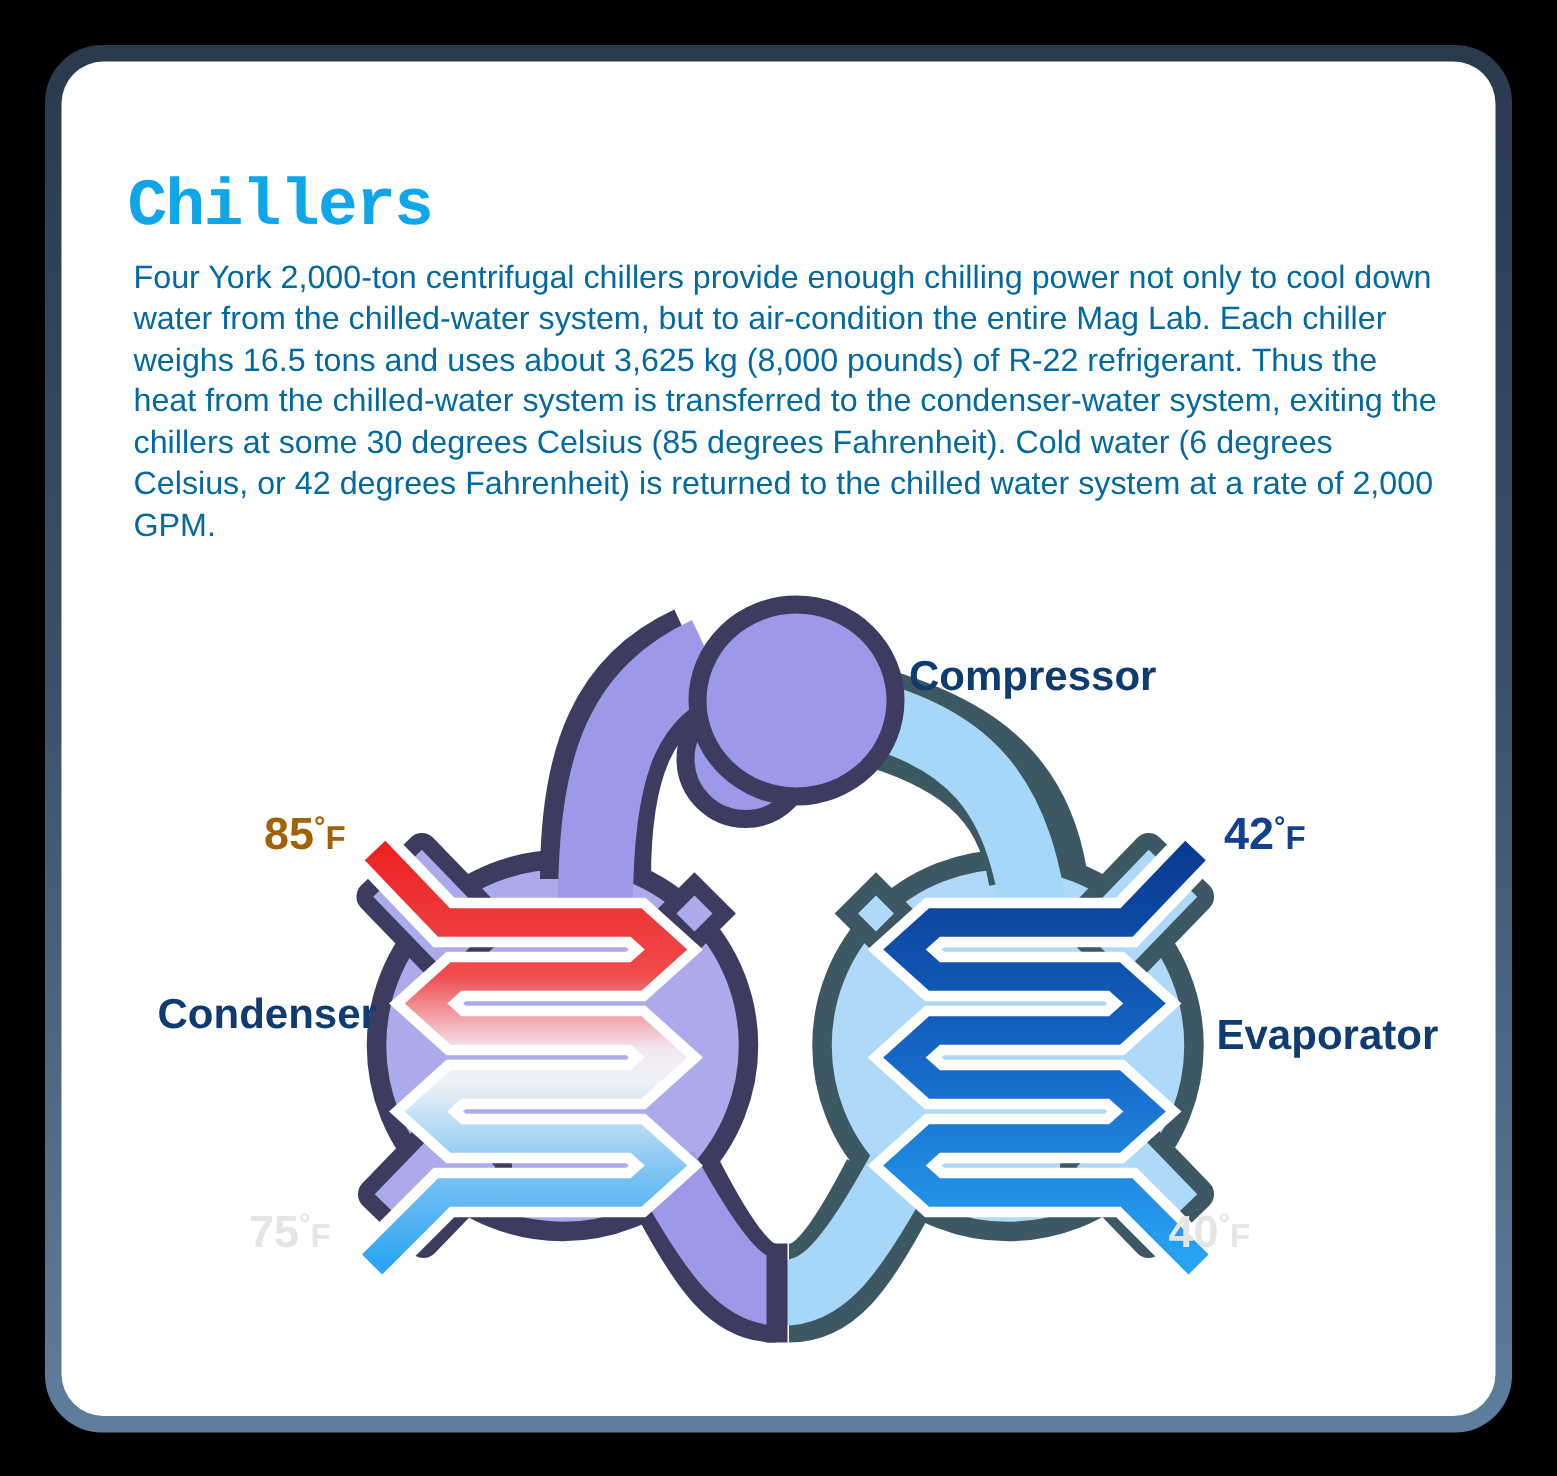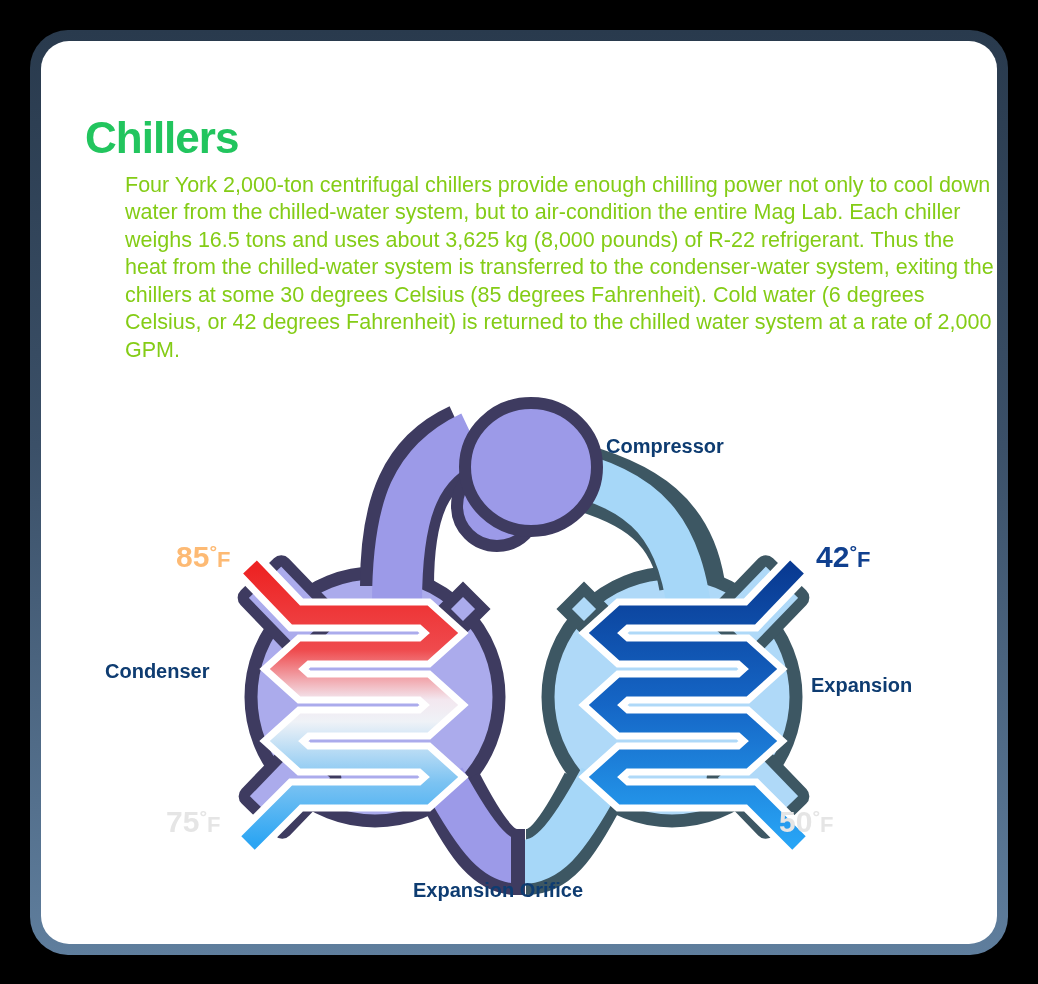--- a/index.html
+++ b/index.html
@@ -11,39 +11,39 @@
     position:absolute;left:30px;top:30px;width:978px;height:925px;
     border-radius:38px;
     background:linear-gradient(180deg,#293a4d 0%,#3b5068 45%,#5f7e9d 100%);
     box-sizing:border-box;padding:11px;
   }
   .card-inner{
     width:100%;height:100%;background:#ffffff;border-radius:28px;
   }
   .page-title{
     position:absolute;left:85px;top:84px;
-    font-size:44px;font-weight:bold;letter-spacing:-1px;color:#22c55e;
+    font-size:44px;font-weight:bold;letter-spacing:-1px;color:#0ea5e9;font-family:Liberation Mono, monospace;
   }
   .page-paragraph{
     position:absolute;left:89px;top:150px;width:876px;
-    font-size:21.5px;line-height:27.6px;color:#84cc16;margin-left:36px;
+    font-size:21.5px;line-height:27.6px;color:#0369a1;
   }
   .diagram{
     position:absolute;left:0;top:388px;width:1038px;height:560px;
   }
   .diagram svg{position:absolute;left:0;top:0;width:1038px;height:560px;}
   .dlabel{
-    position:absolute;font-size:20px;font-weight:bold;color:#0e3c71;white-space:nowrap;
+    position:absolute;font-size:28px;font-weight:bold;color:#0e3c71;white-space:nowrap;
   }
   .temp{
     position:absolute;font-weight:bold;font-size:30px;white-space:nowrap;
   }
   .temp .t-deg{font-size:19px;vertical-align:9px;}
   .temp .t-f{font-size:22px;}
-  .temp-red{color:#fdba74;}
+  .temp-red{color:#a16207;}
   .temp-navy{color:#10408f;margin-left:26px;}
   .temp-cyan{color:#e5e5e5;}
 </style>
 </head>
 <body>
 
 <div class="card-border">
   <div class="card-inner"></div>
 </div>
 
@@ -117,28 +117,27 @@
     </g>
 
     <g>
       <polyline points="797,567 751,615 623,615 603,633 623,651 743,651 763,669 743,687 623,687 603,705 623,723 743,723 763,741 743,759 623,759 603,777 623,795 751,795 799,843" fill="none" stroke="#ffffff" stroke-width="33" stroke-linejoin="miter"></polyline>
       <polyline points="797,567 751,615 623,615 603,633 623,651 743,651 763,669 743,687 623,687 603,705 623,723 743,723 763,741 743,759 623,759 603,777 623,795 751,795 799,843" fill="none" stroke="url(#evapGrad)" stroke-width="19" stroke-linejoin="miter"></polyline>
     </g>
   </svg>
 
   <div class="dlabel" style="left:606px;top:47px">Compressor</div>
   <div class="dlabel" style="left:105px;top:272px">Condenser</div>
-  <div class="dlabel" style="left:811px;top:286px">Expansion</div>
-  <div class="dlabel" style="left:413px;top:491px">Expansion Orifice</div>
+  <div class="dlabel" style="left:811px;top:286px">Evaporator</div>
 
   <div class="temp temp-red" style="left:176px;top:152px">
     <span>85</span><span class="t-deg">°</span><span class="t-f">F</span>
   </div>
   <div class="temp temp-navy" style="left:790px;top:152px">
     <span>42</span><span class="t-deg">°</span><span class="t-f">F</span>
   </div>
   <div class="temp temp-cyan" style="left:166px;top:417px">
     <span>75</span><span class="t-deg">°</span><span class="t-f">F</span>
   </div>
   <div class="temp temp-cyan" style="left:779px;top:417px">
-    <span>50</span><span class="t-deg">°</span><span class="t-f">F</span>
+    <span>40</span><span class="t-deg">°</span><span class="t-f">F</span>
   </div>
 </div>
 
 </body></html>

